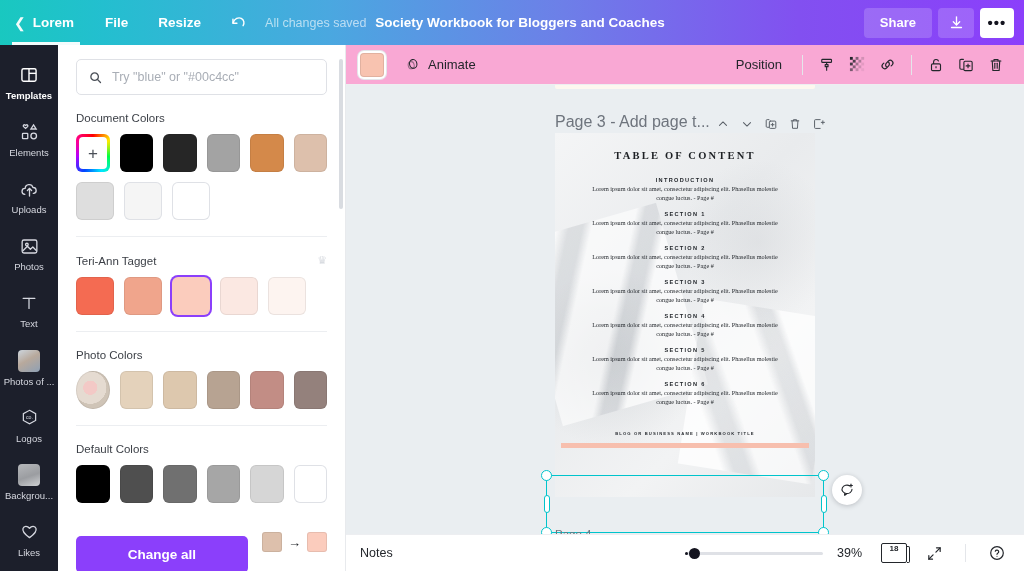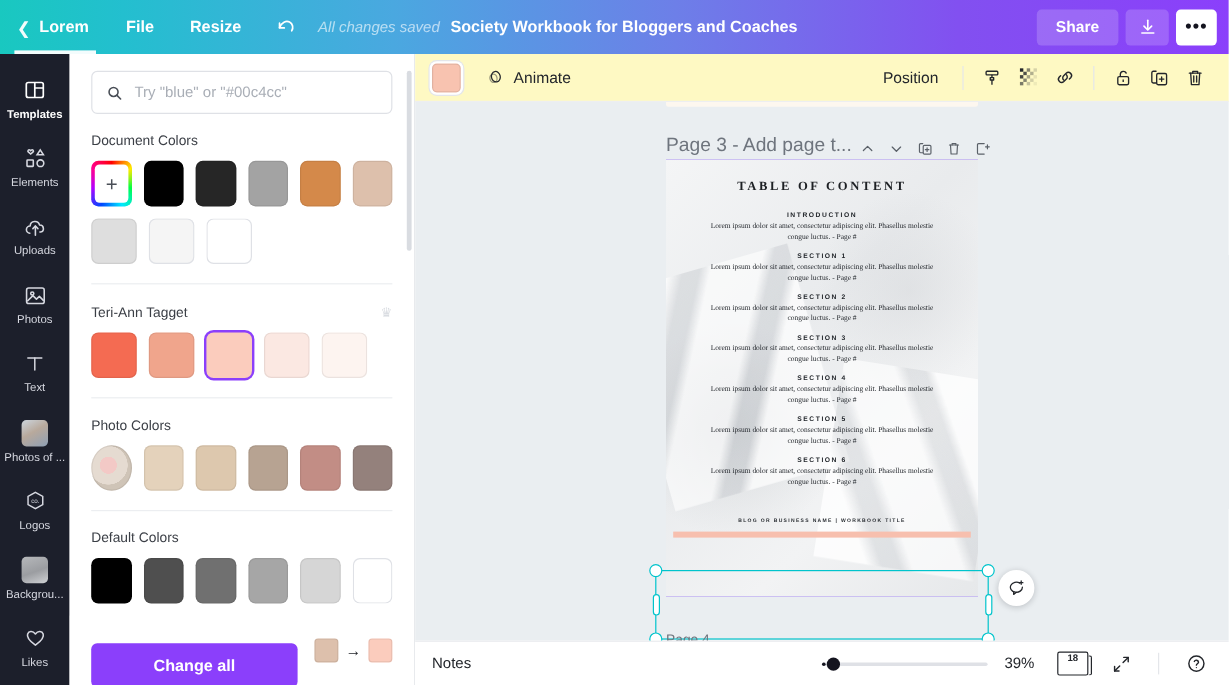--- a/index.html
+++ b/index.html
@@ -27,21 +27,21 @@
   .tb-home::after {
     content: ""; position: absolute; left: 12px; right: 10px; bottom: 0; height: 3px;
     background: #ffffff; opacity: .95;
   }
   .chev-left { font-size: 14px; font-weight: normal; opacity: .95; line-height: 1; }
   .tb-item {
     padding: 0 15px; height: 45px; display: flex; align-items: center;
     font-size: 13.5px; font-weight: bold; cursor: pointer;
   }
   .tb-undo { padding: 0 13px; height: 45px; display: flex; align-items: center; cursor: pointer; }
-  .tb-saved { font-size: 12.5px; font-style: italic; color: rgba(255,255,255,.62); margin-left: 4px; }
+  .tb-saved { font-size: 12.5px; color: rgba(255,255,255,.62); margin-left: 4px; }
   .tb-title {
     position: absolute; left: 16px; right: 0; text-align: center;
     font-size: 13.5px; font-weight: bold; pointer-events: none;
   }
   .tb-right { margin-left: auto; display: flex; align-items: center; gap: 6px; padding-right: 10px; z-index: 2; }
   .btn-share {
     background: rgba(255,255,255,.18); color: #fff; border-radius: 4px;
     padding: 0 16px; height: 30px; display: flex; align-items: center;
     font-size: 13px; font-weight: bold; cursor: pointer; margin-left: 40px;
   }
@@ -132,21 +132,21 @@
   .ft-sw { width: 20px; height: 20px; border-radius: 3px; box-shadow: inset 0 0 0 1px rgba(0,0,0,.08); }
   .ft-arrow { font-size: 13px; color: #23262b; }
   .panel-sb {
     position: absolute; right: 2px; top: 14px; width: 4px; height: 150px;
     background: #d9dce1; border-radius: 3px;
   }
 
   
   .etool {
     position: absolute; top: 45px; left: 346px; width: 678px; height: 40px;
-    background: #fef9c3; border-bottom: 1px solid #edeef1;
+    background: #f9a8d4; border-bottom: 1px solid #edeef1;
     display: flex; align-items: center; padding: 0 14px; gap: 12px;
   }
   .et-color {
     width: 24px; height: 24px; border-radius: 4px; background: #f8c3b0;
     box-shadow: inset 0 0 0 1px rgba(0,0,0,.09), 0 0 0 2px #fff, 0 0 0 3px #e4e6ea; cursor: pointer;
   }
   .et-animate { display: flex; align-items: center; gap: 7px; font-size: 13px; color: #23262b; cursor: pointer; margin-left: 8px; }
   .et-right { margin-left: auto; display: flex; align-items: center; gap: 2px; }
   .et-pos { font-size: 13px; color: #23262b; padding: 0 10px; cursor: pointer; }
   .et-sep { width: 1px; height: 20px; background: #e4e6ea; margin: 0 8px; }
@@ -163,21 +163,21 @@
   }
   .page-label {
     position: absolute; top: 28px; left: 209px;
     font-size: 16px; color: #6e747d; display: flex; align-items: flex-start; gap: 2px;
   }
   .pl-text { cursor: pointer; }
   .pl-ico { width: 22px; height: 22px; display: flex; align-items: center; justify-content: center; cursor: pointer; color: #5b6169; }
 
   .page {
     position: absolute; top: 48px; left: 209px; width: 260px; height: 364px;
-    background: #8b5cf6; overflow: hidden;
+    background: #f97316; overflow: hidden;
   }
   .page-bg {
     position: absolute; inset: 0;
     background:
       radial-gradient(ellipse 55% 40% at 22% 62%, rgba(150,155,160,.22) 0%, rgba(150,155,160,0) 62%),
       radial-gradient(ellipse 45% 35% at 78% 30%, rgba(160,164,170,.16) 0%, rgba(160,164,170,0) 65%),
       linear-gradient(135deg,#f4f5f6 0%, #e9ebed 40%, #f2f3f4 70%, #e6e8ea 100%);
   }
   .page-bg::before {
     content: ""; position: absolute; left: -8%; top: 24%; width: 58%; height: 52%;

